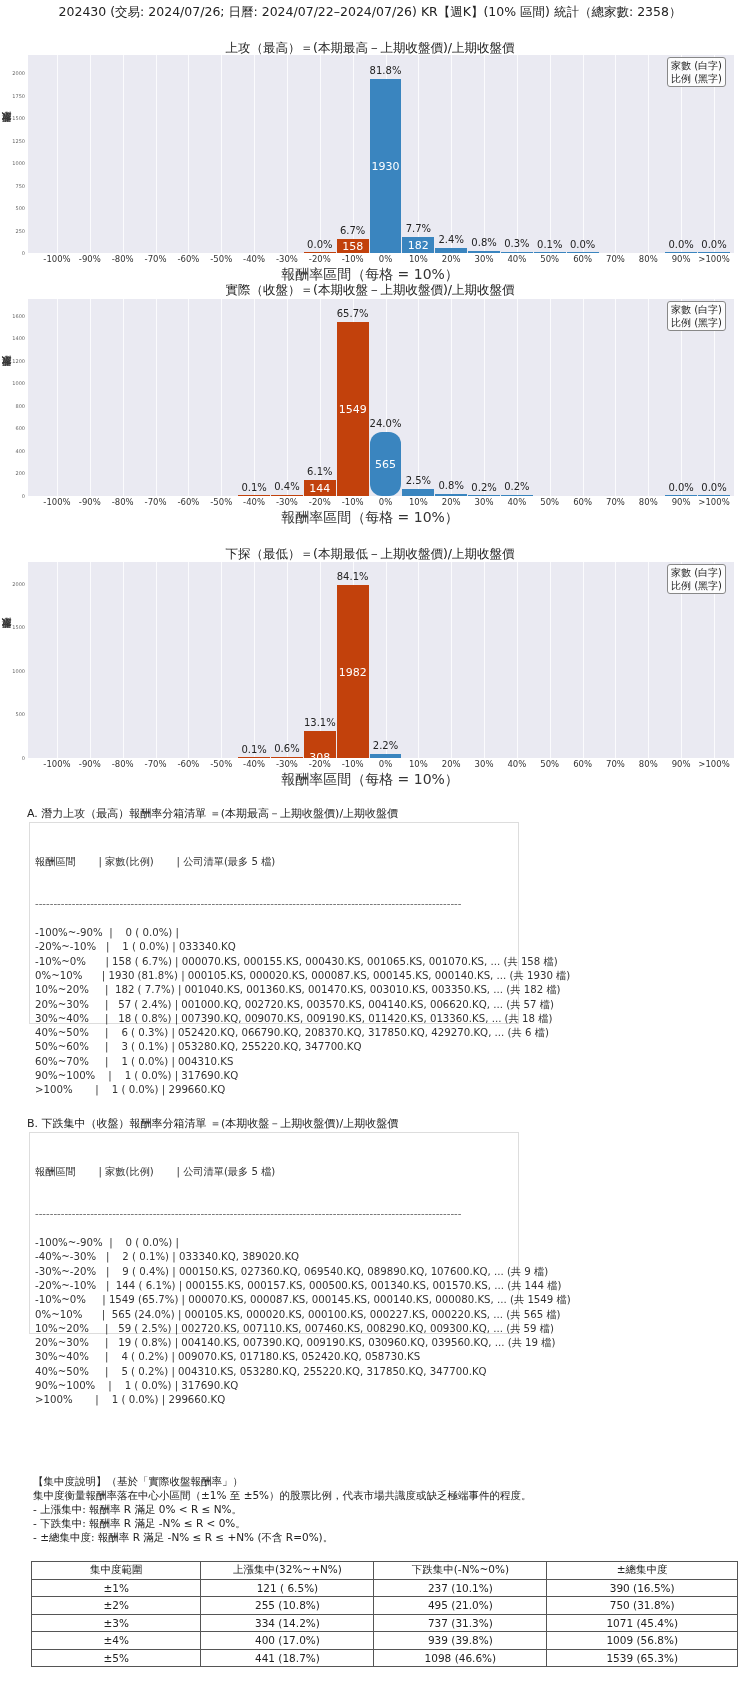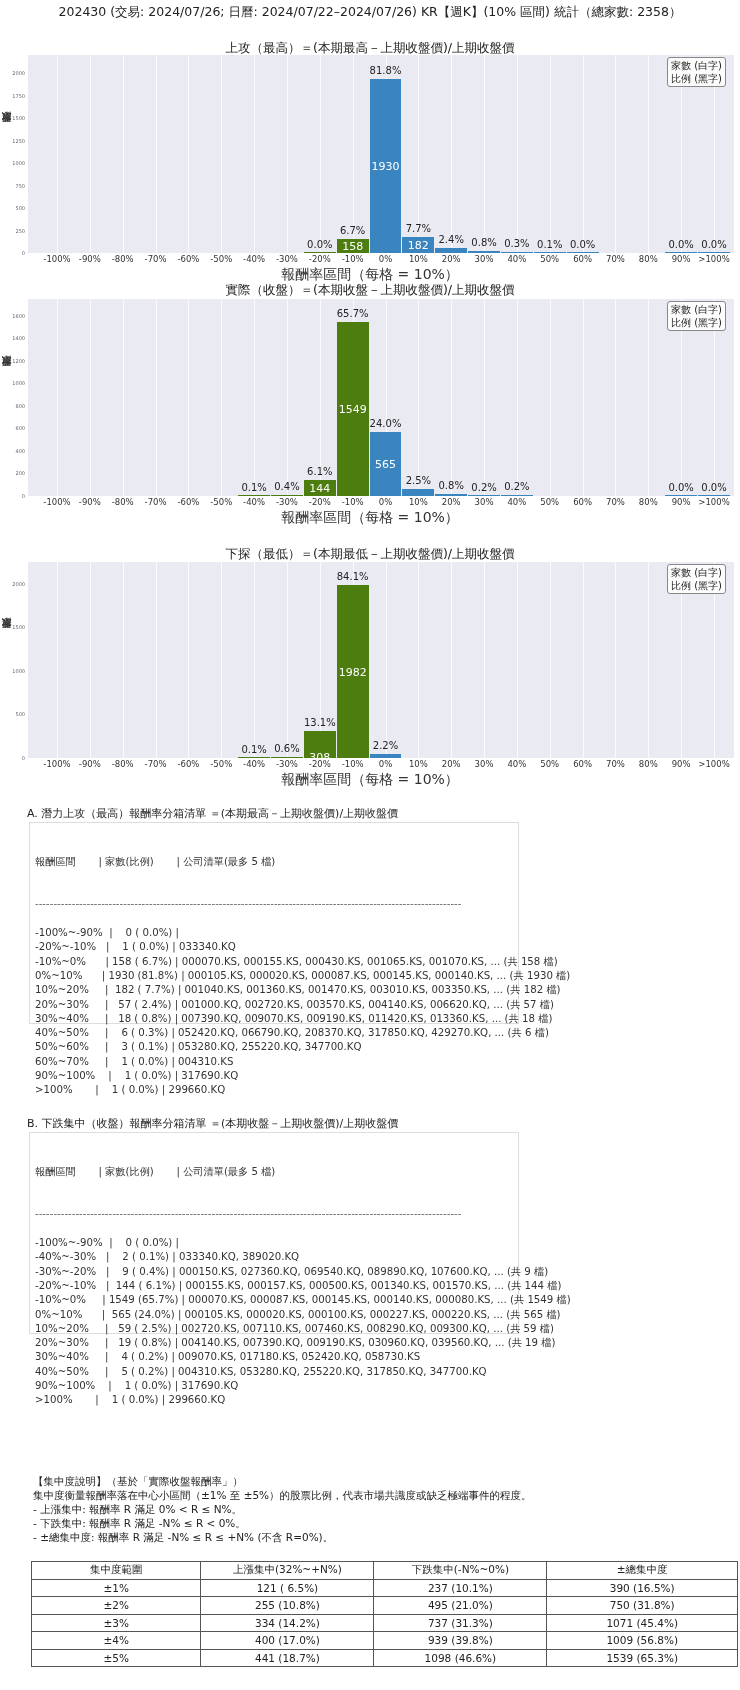--- a/index.html
+++ b/index.html
@@ -6,21 +6,21 @@
   html, body { width: 740px; height: 1690px; background: #ffffff; overflow: hidden; }
   body { font-family: "DejaVu Sans", "Liberation Sans", sans-serif; color: #222; position: relative; }
   .main-title { position: absolute; top: 4px; left: 0; width: 740px; text-align: center; font-size: 12.5px; color: #222; }
   .chart { position: absolute; left: 0; width: 740px; }
   .chart-title { position: absolute; left: 0; width: 740px; text-align: center; font-size: 12.5px; color: #222; top: 0; }
   .plot { position: absolute; left: 28px; width: 706px; background: #eaeaf2; }
   .gridline { position: absolute; top: 0; bottom: 0; width: 1px; background: #ffffff; opacity: 0.8; }
   .ytick { position: absolute; right: 713px; font-size: 5px; color: #666; transform: translateY(-50%); white-space: nowrap; }
   .ylabel { position: absolute; left: 0px; font-size: 10px; color: #333; writing-mode: vertical-rl; transform: rotate(180deg); letter-spacing: 0px; }
   .bar { position: absolute; bottom: 0; }
-  .bar.neg { background: #4d7c0f; }
+  .bar.neg { background: #c2410c; }
   .bar.pos { background: #3a85bf; }
   .bar-count { position: absolute; left: 0; right: 0; text-align: center; color: #fff; font-size: 11px; transform: translateY(-50%); }
   .bar-pct { position: absolute; text-align: center; font-size: 10px; color: #222; width: 40px; margin-left: -20px; }
   .xtick { position: absolute; font-size: 8.5px; color: #333; width: 40px; margin-left: -20px; text-align: center; }
   .xlabel { position: absolute; left: 0; width: 740px; text-align: center; font-size: 14px; color: #333; }
   .legend-box { position: absolute; right: 8px; top: 2px; background: rgba(255,255,255,0.85); border: 1px solid #888; border-radius: 3px; font-size: 10px; line-height: 13px; padding: 1px 3px; text-align: right; color: #222; }
   .section-title { position: absolute; left: 27px; font-size: 11px; color: #222; }
   .list-box { position: absolute; left: 29px; width: 490px; border: 1px solid #dddddd; padding: 3px 5px; font-size: 10.2px; line-height: 14.3px; color: #333; white-space: pre; font-family: "DejaVu Sans", "Liberation Sans", sans-serif; }
   .list-row { white-space: pre; }
   .sep { color: #666; letter-spacing: 0px; overflow: hidden; height: 14.3px; }
@@ -150,21 +150,21 @@
       <div class="gridline" style="left: 653.15px;"></div>
       <div class="gridline" style="left: 686px;"></div>
       <div class="bar neg" style="left: 210.175px; width: 31.85px; height: 1.5px;"></div>
       <div class="bar neg" style="left: 243.025px; width: 31.85px; height: 1.5px;"></div>
       <div class="bar neg" style="left: 275.875px; width: 31.85px; height: 16.2103px;">
         <div class="bar-count" style="top: 8.10514px;">144</div>
       </div>
       <div class="bar neg" style="left: 308.725px; width: 31.85px; height: 174.373px;">
         <div class="bar-count" style="top: 87.1866px;">1549</div>
       </div>
-      <div class="bar pos" style="left: 341.575px; width: 31.85px; height: 63.6029px;">
+      <div class="bar pos" style="left: 341.575px; width: 31.85px; height: 63.6029px; border-radius: 12px;">
         <div class="bar-count" style="top: 31.8014px;">565</div>
       </div>
       <div class="bar pos" style="left: 374.425px; width: 31.85px; height: 6.64171px;"></div>
       <div class="bar pos" style="left: 407.275px; width: 31.85px; height: 2.13886px;"></div>
       <div class="bar pos" style="left: 440.125px; width: 31.85px; height: 1.5px;"></div>
       <div class="bar pos" style="left: 472.975px; width: 31.85px; height: 1.5px;"></div>
       <div class="bar pos" style="left: 637.225px; width: 31.85px; height: 1.5px;"></div>
       <div class="bar pos" style="left: 670.075px; width: 31.85px; height: 1.5px;"></div>
       <div class="legend-box">
         <div>家數 (白字)</div>

